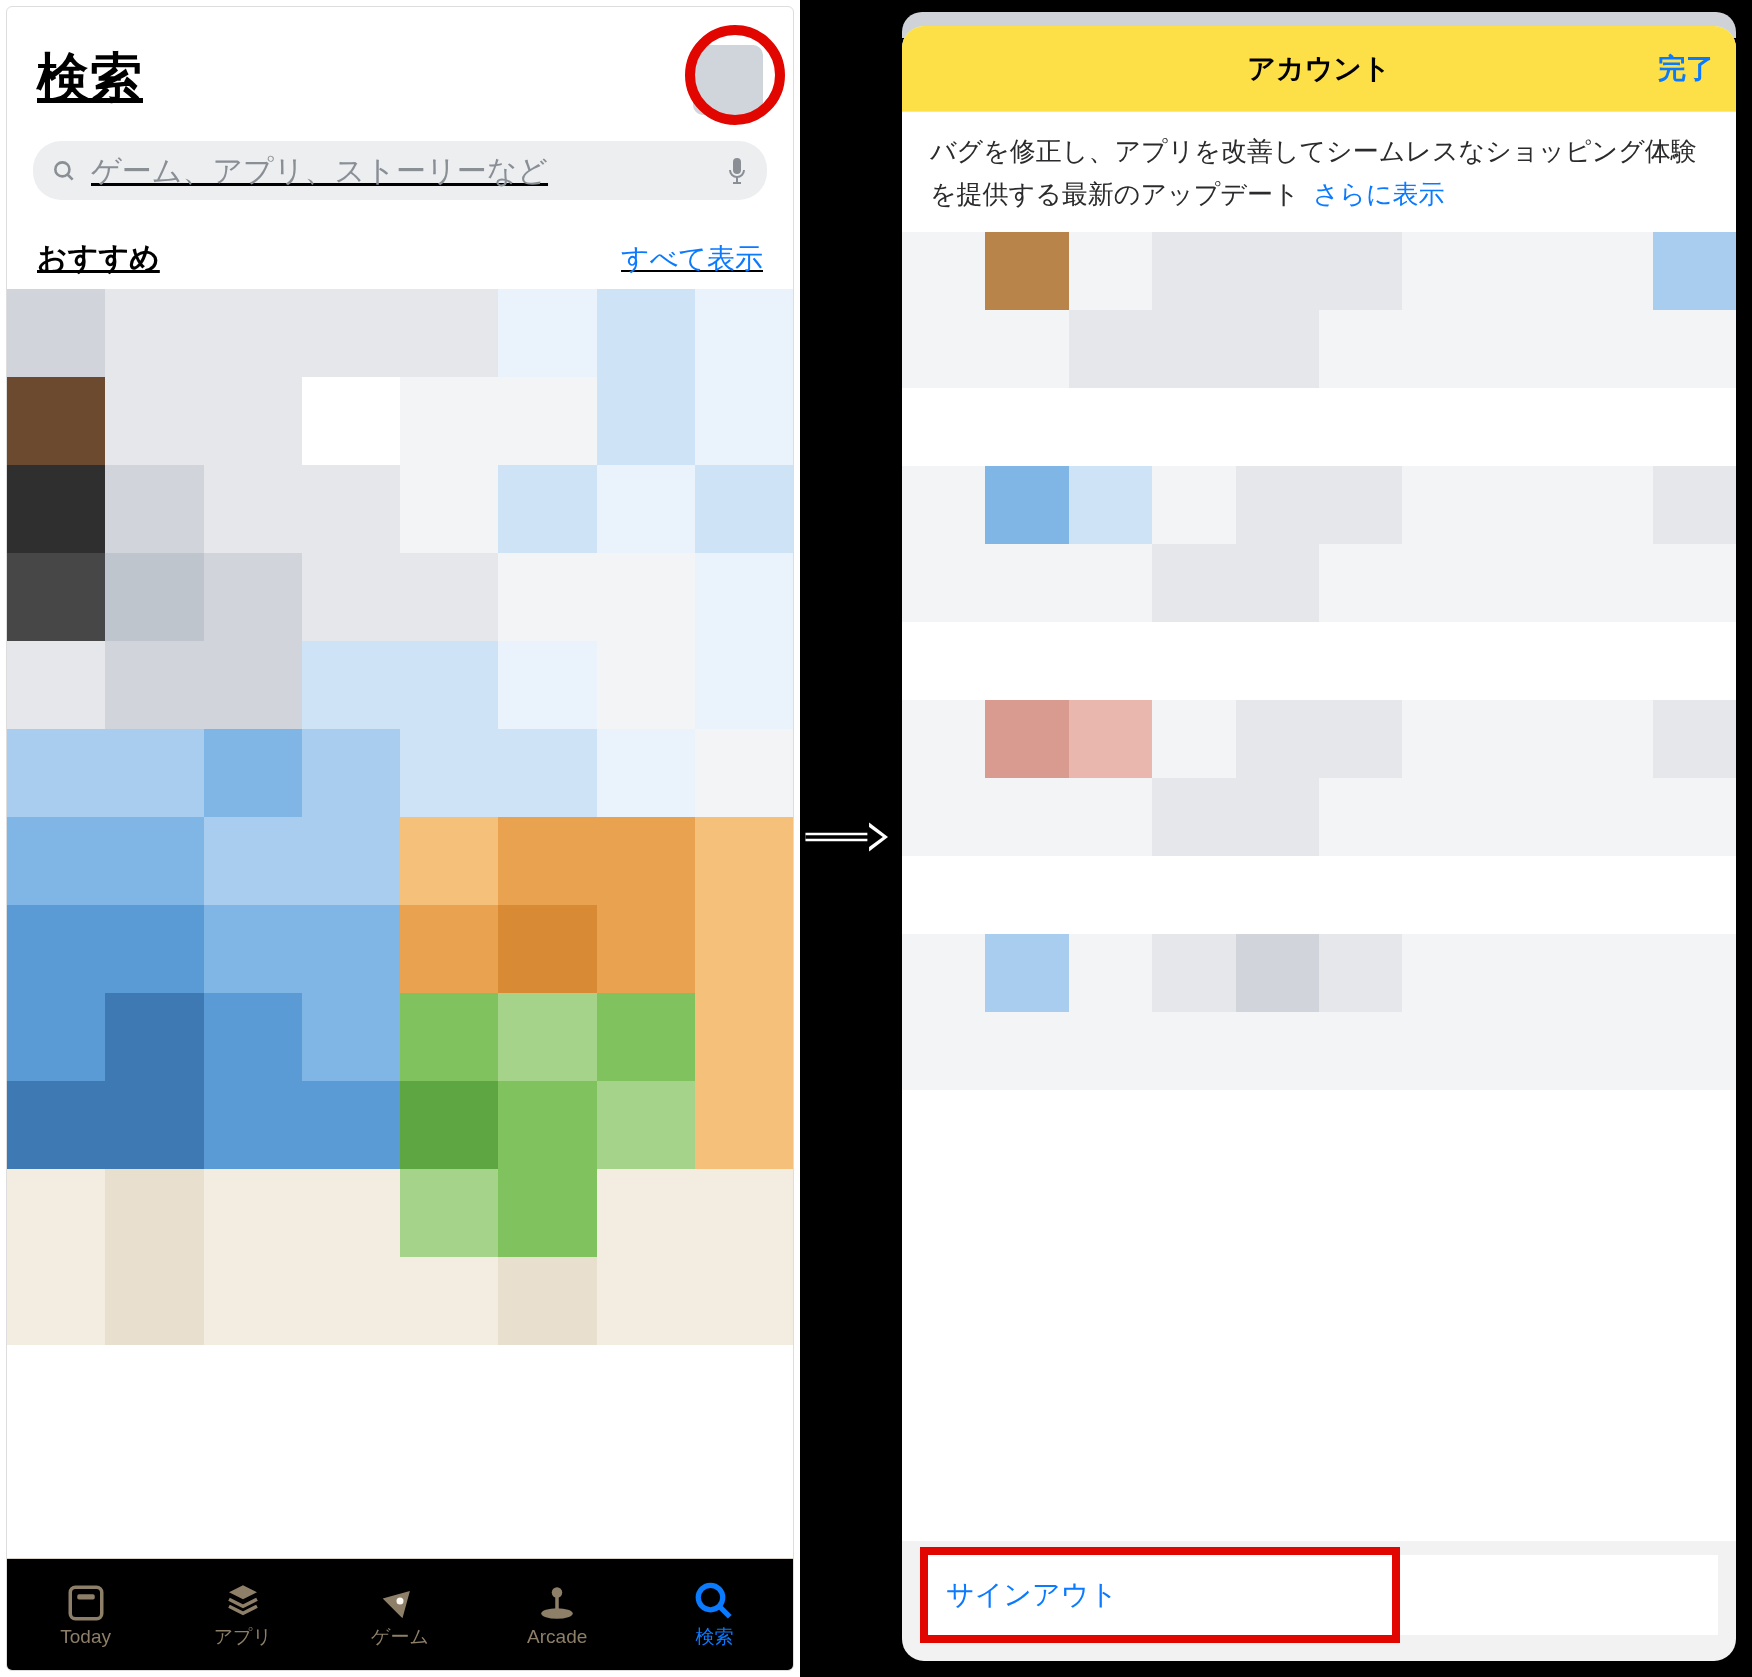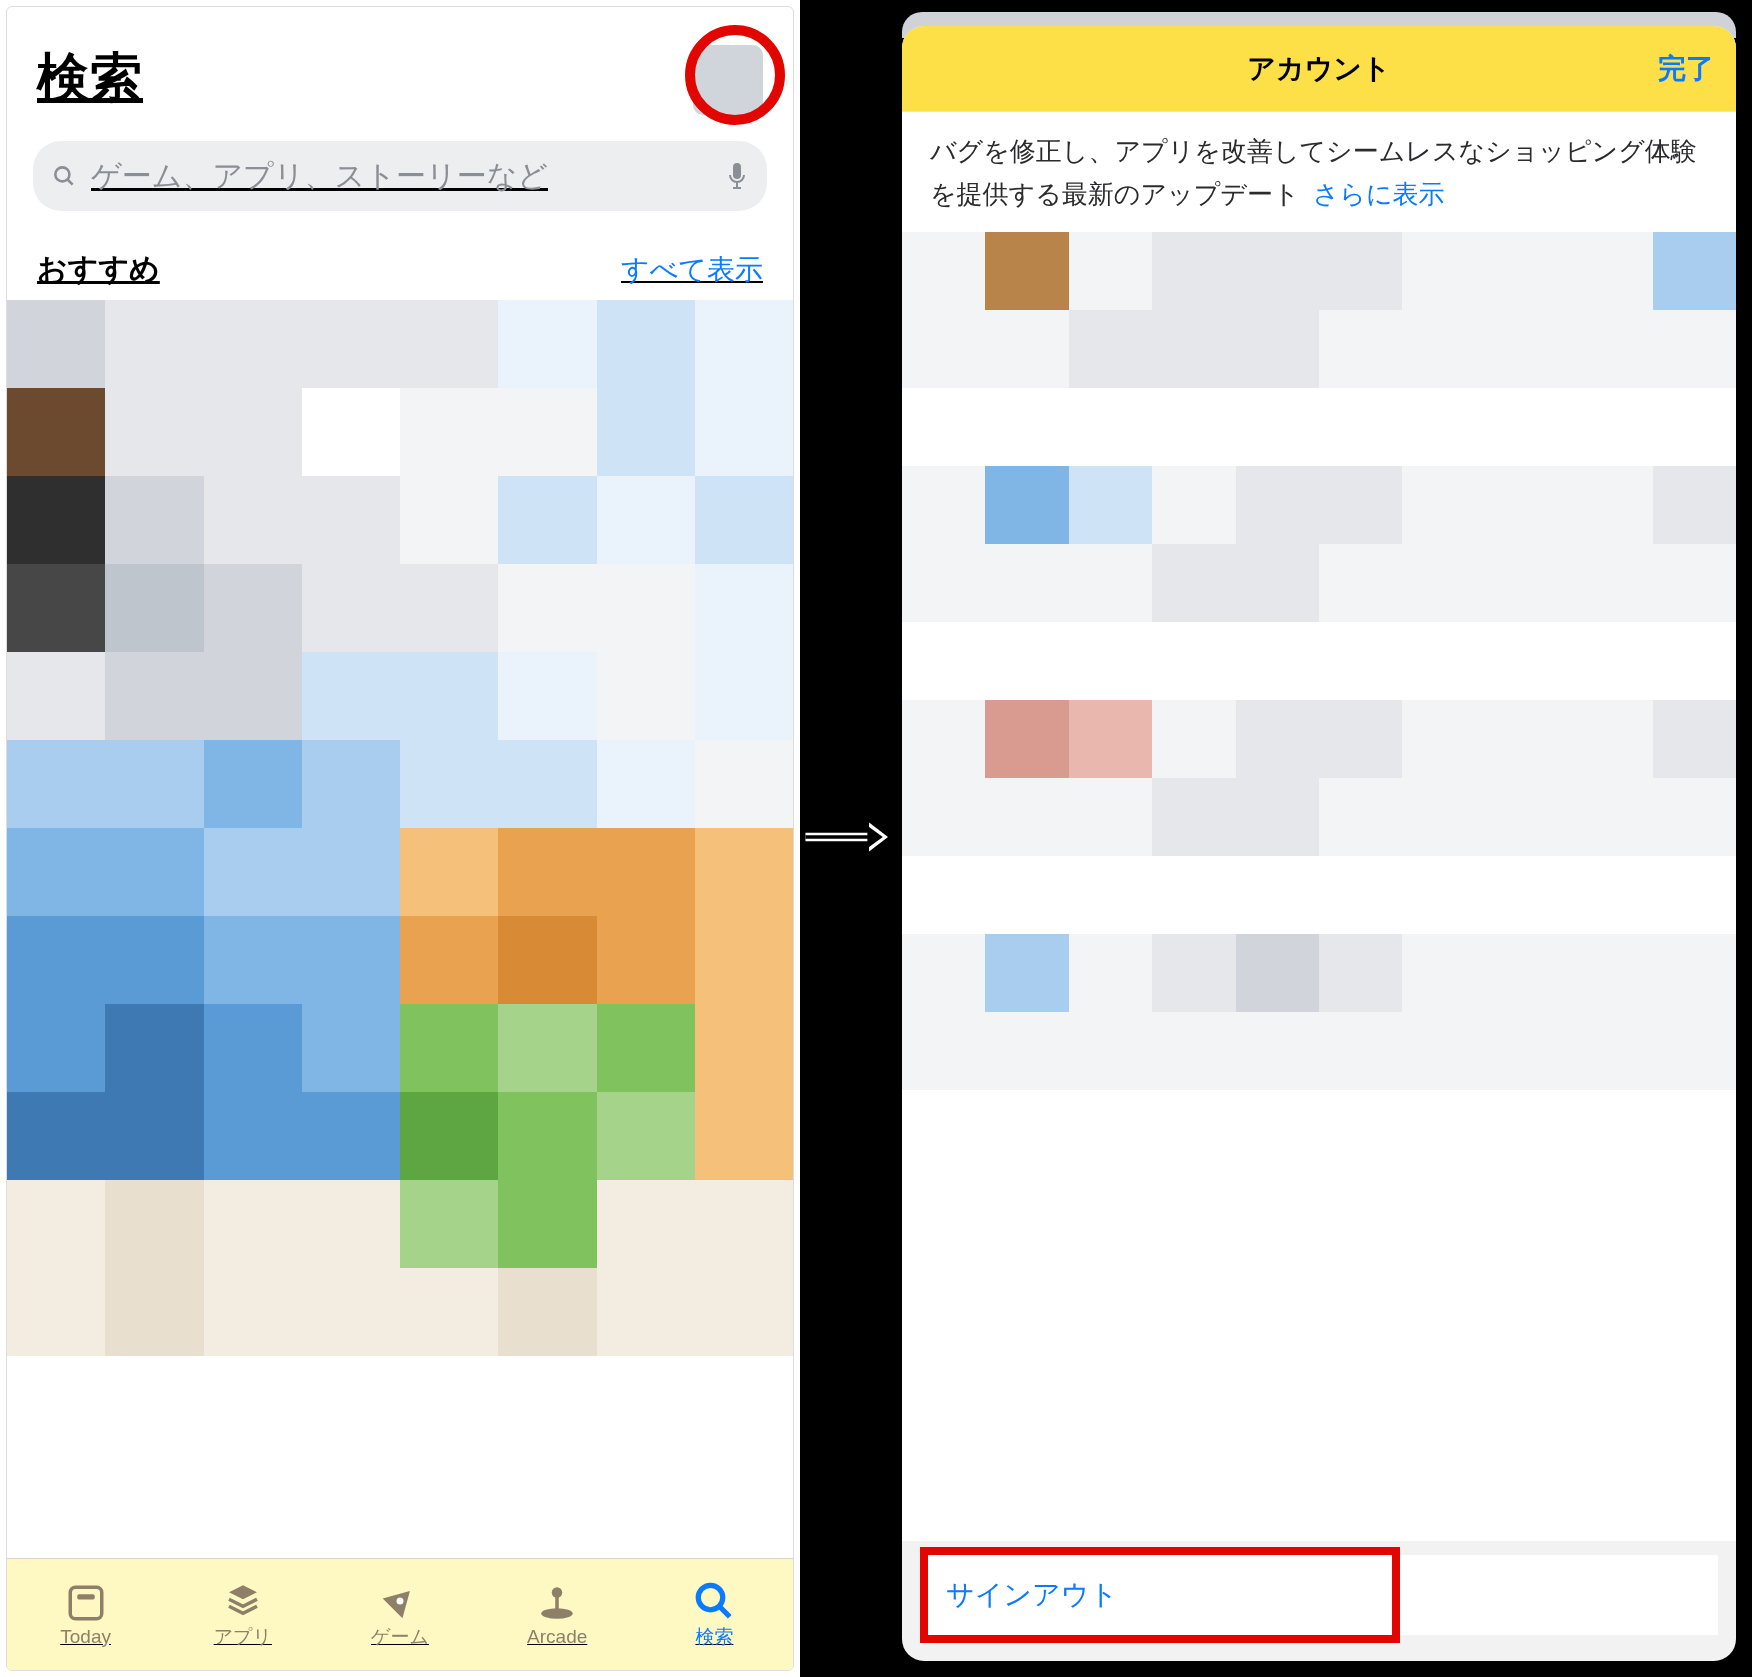--- a/index.html
+++ b/index.html
@@ -11,34 +11,34 @@
   .mid-col { flex: 0 0 90px; background: #000; display: flex; align-items: center; justify-content: center; }
   .right-col { flex: 1 1 auto; background: #000; position: relative; padding: 8px 8px 8px 0; }
 
   
   .left-inner { position: relative; height: 100%; display: flex; flex-direction: column; text-decoration: underline; }
   .left-head { padding: 36px 30px 10px 30px; position: relative; }
   .title { font-size: 52px; font-weight: 800; letter-spacing: 1px; }
   .avatar-btn { position: absolute; right: 30px; top: 38px; width: 70px; height: 70px; background: #cfd5da; border-radius: 10px; }
   .avatar-circle { position: absolute; right: 8px; top: 18px; width: 100px; height: 100px; border: 10px solid #e10600; border-radius: 50%; pointer-events: none; }
 
-  .search-bar { margin: 18px 26px 10px 26px; height: 70px; background: #eceef0; border-radius: 28px; display: flex; align-items: center; padding: 0 18px; gap: 14px; }
+  .search-bar { margin: 18px 26px 10px 26px; height: 59px; background: #eceef0; border-radius: 28px; display: flex; align-items: center; padding: 0 18px; gap: 14px; }
   .search-bar input { flex: 1; border: none; background: transparent; font-size: 30px; color: #6b7280; outline: none; }
   .search-bar input::placeholder { color: #8a8f96; }
   .mic svg, .mag svg { display: block; }
 
   .section-row { display: flex; justify-content: space-between; align-items: baseline; padding: 28px 30px 10px 30px; }
   .section-title { font-size: 30px; font-weight: 800; }
   .link-blue { font-size: 28px; color: #0a7aff; cursor: pointer; }
 
   .mosaic { flex: 1 1 auto; position: relative; overflow: hidden; }
   .mosaic-grid { display: grid; grid-template-columns: repeat(8,1fr); grid-auto-rows: 88px; }
   .mosaic-grid div { }
 
-  .tabbar { height: 112px; border-top: 1px solid #d9d3c9; background: #fef9c3; display: flex; }
+  .tabbar { height: 112px; border-top: 1px solid #d9d3c9; background: #000000; display: flex; }
   .tabitem { flex: 1; display: flex; flex-direction: column; align-items: center; justify-content: center; gap: 2px; color: #8e7f68; font-size: 19px; font-weight: 500; }
   .tabitem.active { color: #0a7aff; }
   .tabitem svg { width: 42px; height: 42px; }
 
   
   .arrow svg { width: 86px; height: 50px; }
 
   
   .sheet-back { position: absolute; left: 12px; right: 16px; top: 12px; height: 26px; background: #cfd3d8; border-top-left-radius: 20px; border-top-right-radius: 20px; }
   .sheet { position: absolute; left: 12px; right: 16px; top: 26px; bottom: 16px; background: #f2f2f3; border-radius: 22px; overflow: hidden; display: flex; flex-direction: column; }

